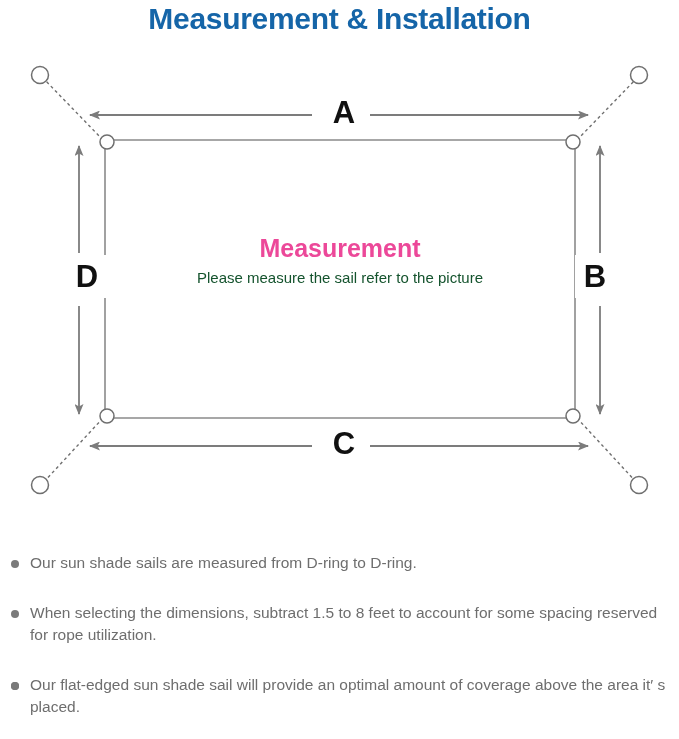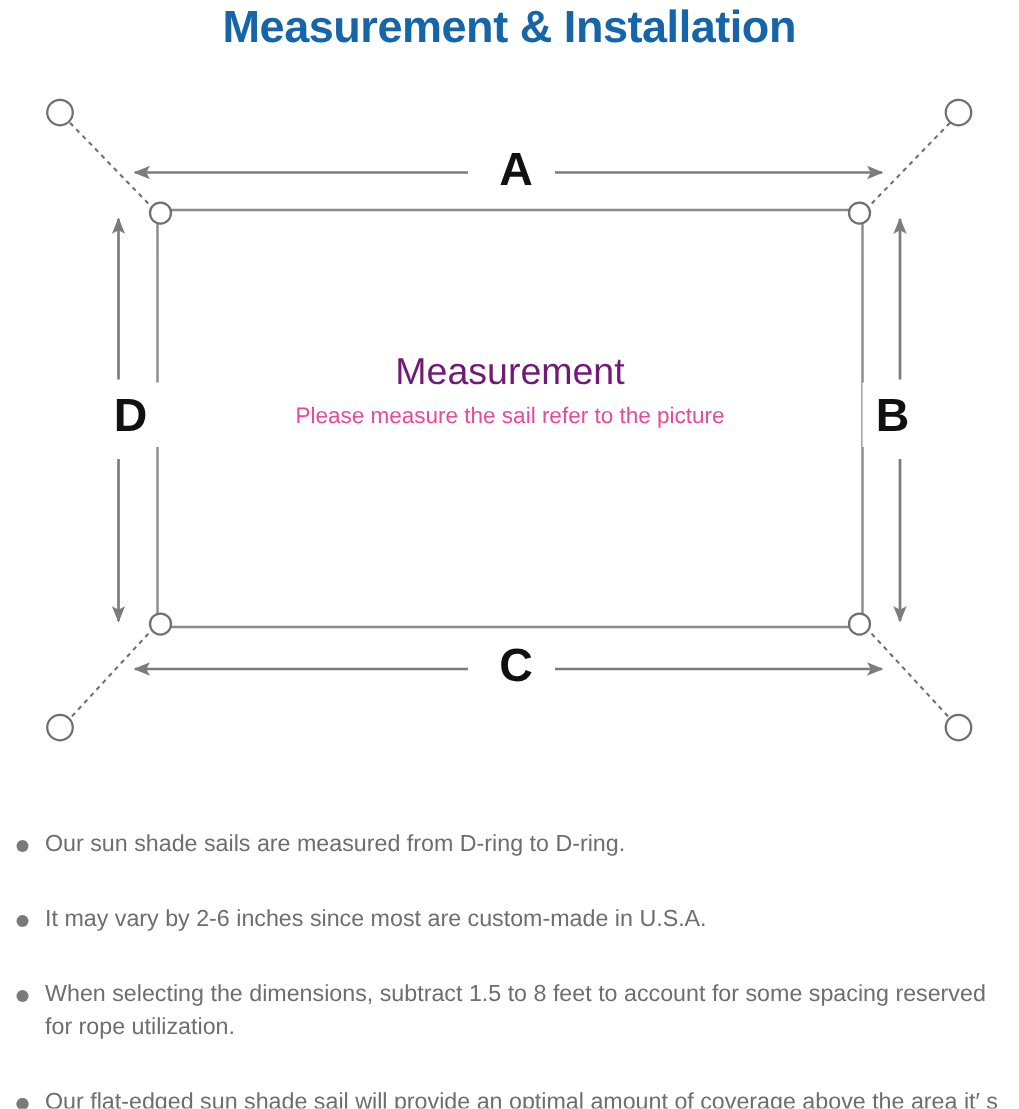--- a/index.html
+++ b/index.html
@@ -62,27 +62,27 @@
 
   .center-block {
     position: absolute;
     left: 105px;
     top: 185px;
     width: 470px;
     text-align: center;
   }
   .center-title {
     font-size: 25px;
-    font-weight: normal;
-    color: #701a75;
+    font-weight: bold;
+    color: #ec4899;
     line-height: 30px;
   }
   .center-sub {
     font-size: 15px;
-    color: #ec4899;
+    color: #14532d;
     line-height: 22px;
     margin-top: 4px;
   }
   
   #notes {
     position: absolute;
     left: 0;
     top: 524px;
     width: 679px;
   }
@@ -165,24 +165,20 @@
     </div>
   </div>
 
   <div id="notes">
     <div class="note">
       <span class="bullet"></span>
       <span>Our sun shade sails are measured from D-ring to D-ring.</span>
     </div>
     <div class="note">
       <span class="bullet"></span>
-      <span>It may vary by 2-6 inches since most are custom-made in U.S.A.</span>
-    </div>
-    <div class="note">
-      <span class="bullet"></span>
       <span>When selecting the dimensions, subtract 1.5 to 8 feet to account for some spacing reserved for rope utilization.</span>
     </div>
     <div class="note">
       <span class="bullet"></span>
     </div>
     <div class="note">
       <span class="bullet"></span>
       <span>Our flat-edged sun shade sail will provide an optimal amount of coverage above the area it′ s placed.</span>
     </div>
   </div>

